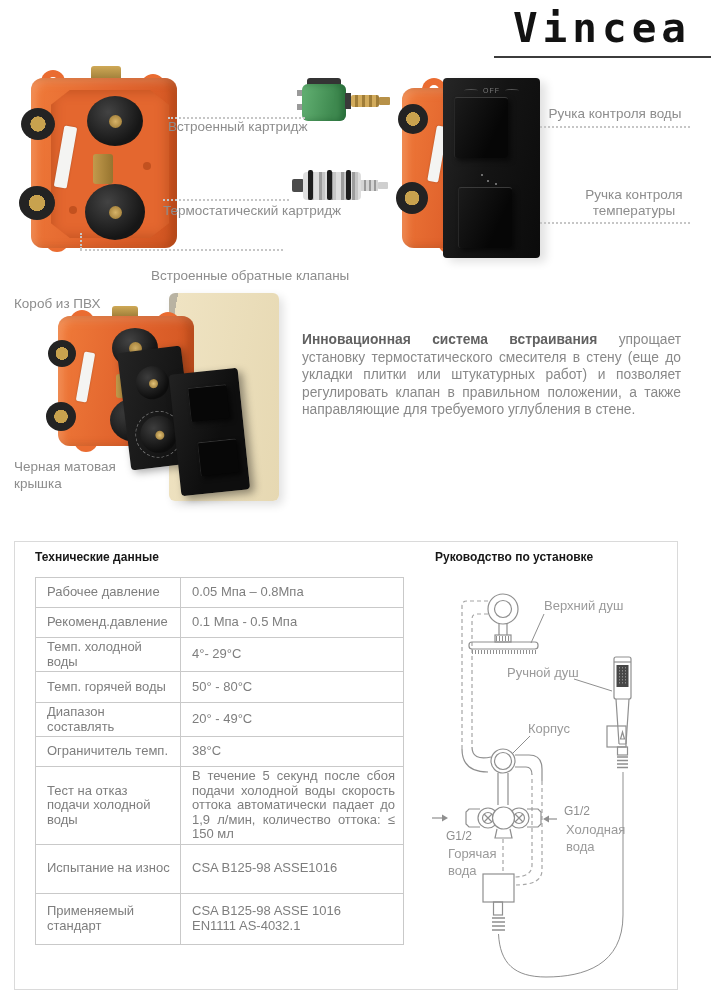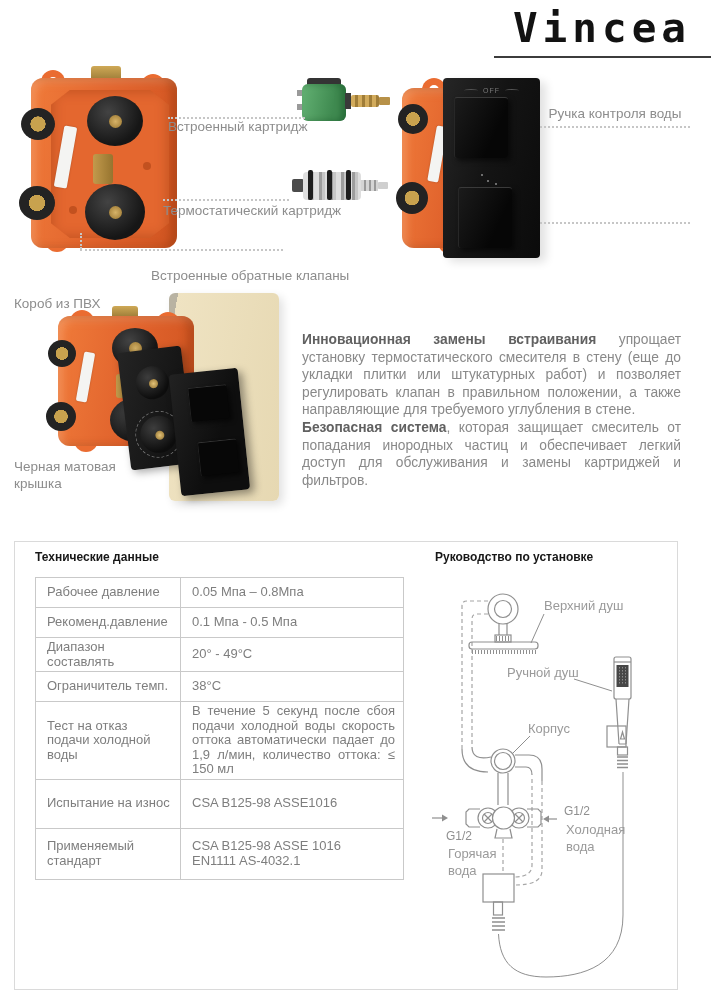--- a/index.html
+++ b/index.html
@@ -188,20 +188,21 @@
     <span class="sq" style="left:11px;top:19px;width:54px;height:61px;"></span>
     <span class="dot" style="left:38px;top:96px;"></span>
     <span class="dot" style="left:44px;top:102px;"></span>
     <span class="dot" style="left:52px;top:105px;"></span>
     <span class="sq" style="left:15px;top:109px;width:54px;height:61px;"></span>
   </div>
 
   <div class="cap" style="left:540px;top:106px;width:150px;text-align:center;">Ручка контроля воды</div>
   <div class="dotline" style="left:540px;top:126px;width:150px;"></div>
 
+  <div class="cap" style="left:578px;top:187px;width:112px;text-align:center;">Ручка контроля температуры</div>
   <div class="dotline" style="left:540px;top:222px;width:150px;"></div>
 
   <div class="cap" style="left:14px;top:296px;">Короб из ПВХ</div>
 
   <div class="bpanel"></div>
 
   <div class="obox" style="left:52px;top:308px;width:150px;height:145px;">
     <span class="ear" style="left:18px;top:2px;"></span>
     <span class="ear" style="left:104px;top:4px;"></span>
     <span class="ear" style="left:22px;top:120px;"></span>
@@ -222,40 +223,47 @@
   </div>
 
   <div class="mcover">
     <span class="hsq" style="left:17px;top:15px;"></span>
     <span class="hsq" style="left:21px;top:70px;"></span>
   </div>
 
   <div class="cap" style="left:14px;top:458px;width:114px;line-height:17px;">Черная матовая крышка</div>
 
   <div class="intro">
-    <p><b>Инновационная замены встраивания</b><span> упрощает установку термостатического смесителя в стену (еще до укладки плитки или штукатурных работ) и позволяет регулировать клапан в правильном положении, а также направляющие для требуемого углубления в стене.</span></p>
-    <p><b>Безопасная система</b><span>, которая защищает смеситель от попадания инородных частиц и обеспечивает легкий доступ для обслуживания и замены картриджей и фильтров.</span></p>
+    <p><b>Инновационная система встраивания</b><span> упрощает установку термостатического смесителя в стену (еще до укладки плитки или штукатурных работ) и позволяет регулировать клапан в правильном положении, а также направляющие для требуемого углубления в стене.</span></p>
   </div>
 
   <div class="frame">
     <div class="sec-title" style="left:20px;top:8px;position:absolute;">Технические данные</div>
 
     <table class="specs">
       <colgroup>
           <col style="width:145px">
           <col style="width:223px">
         </colgroup>
       <tbody>
           <tr style="height:30px">
         <td class="lab">Рабочее давление</td>
         <td>0.05 Мпа – 0.8Мпа</td>
           </tr>
       <tr style="height:30px">
         <td class="lab">Рекоменд.давление</td>
         <td>0.1 Мпа - 0.5 Мпа</td>
+          </tr>
+      <tr style="height:30px">
+        <td class="lab">Темп. холодной воды</td>
+        <td>4°- 29°C</td>
+          </tr>
+      <tr style="height:31px">
+        <td class="lab">Темп. горячей воды</td>
+        <td>50° - 80°C</td>
           </tr>
       <tr style="height:30px">
         <td class="lab">Диапазон составлять</td>
         <td>20° - 49°C</td>
           </tr>
       <tr style="height:30px">
         <td class="lab">Ограничитель темп.</td>
         <td>38°C</td>
           </tr>
       <tr style="height:62px">

